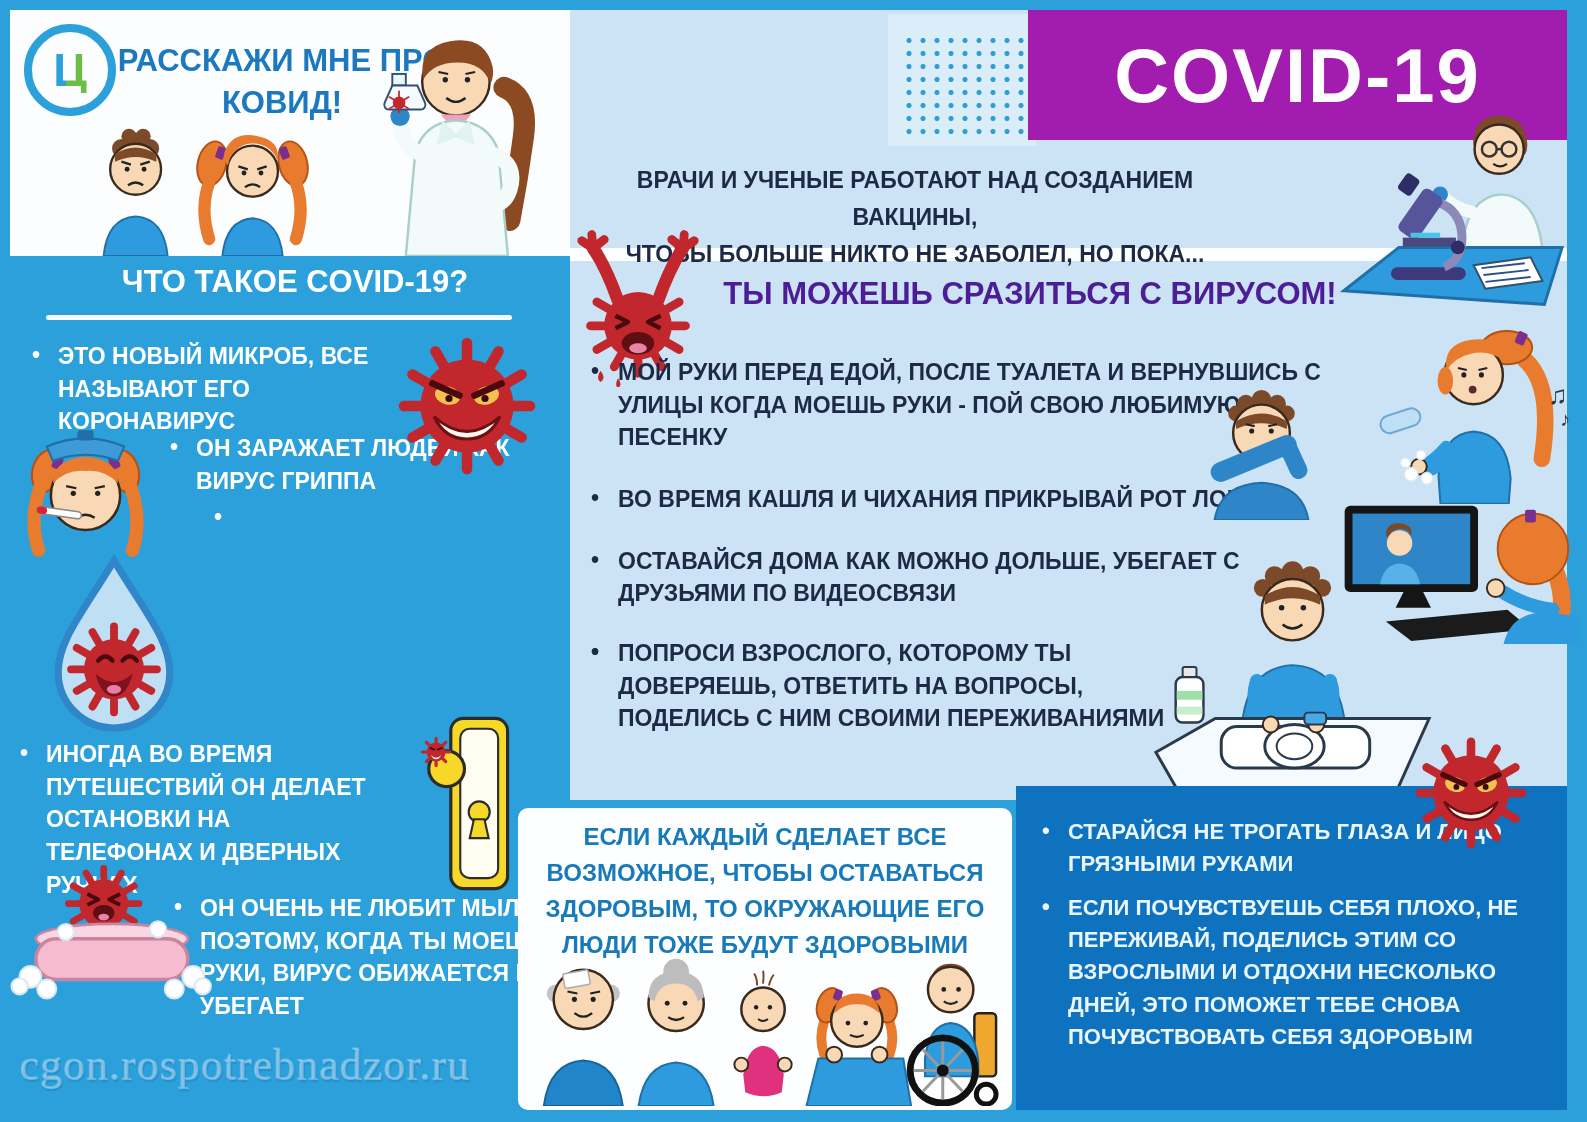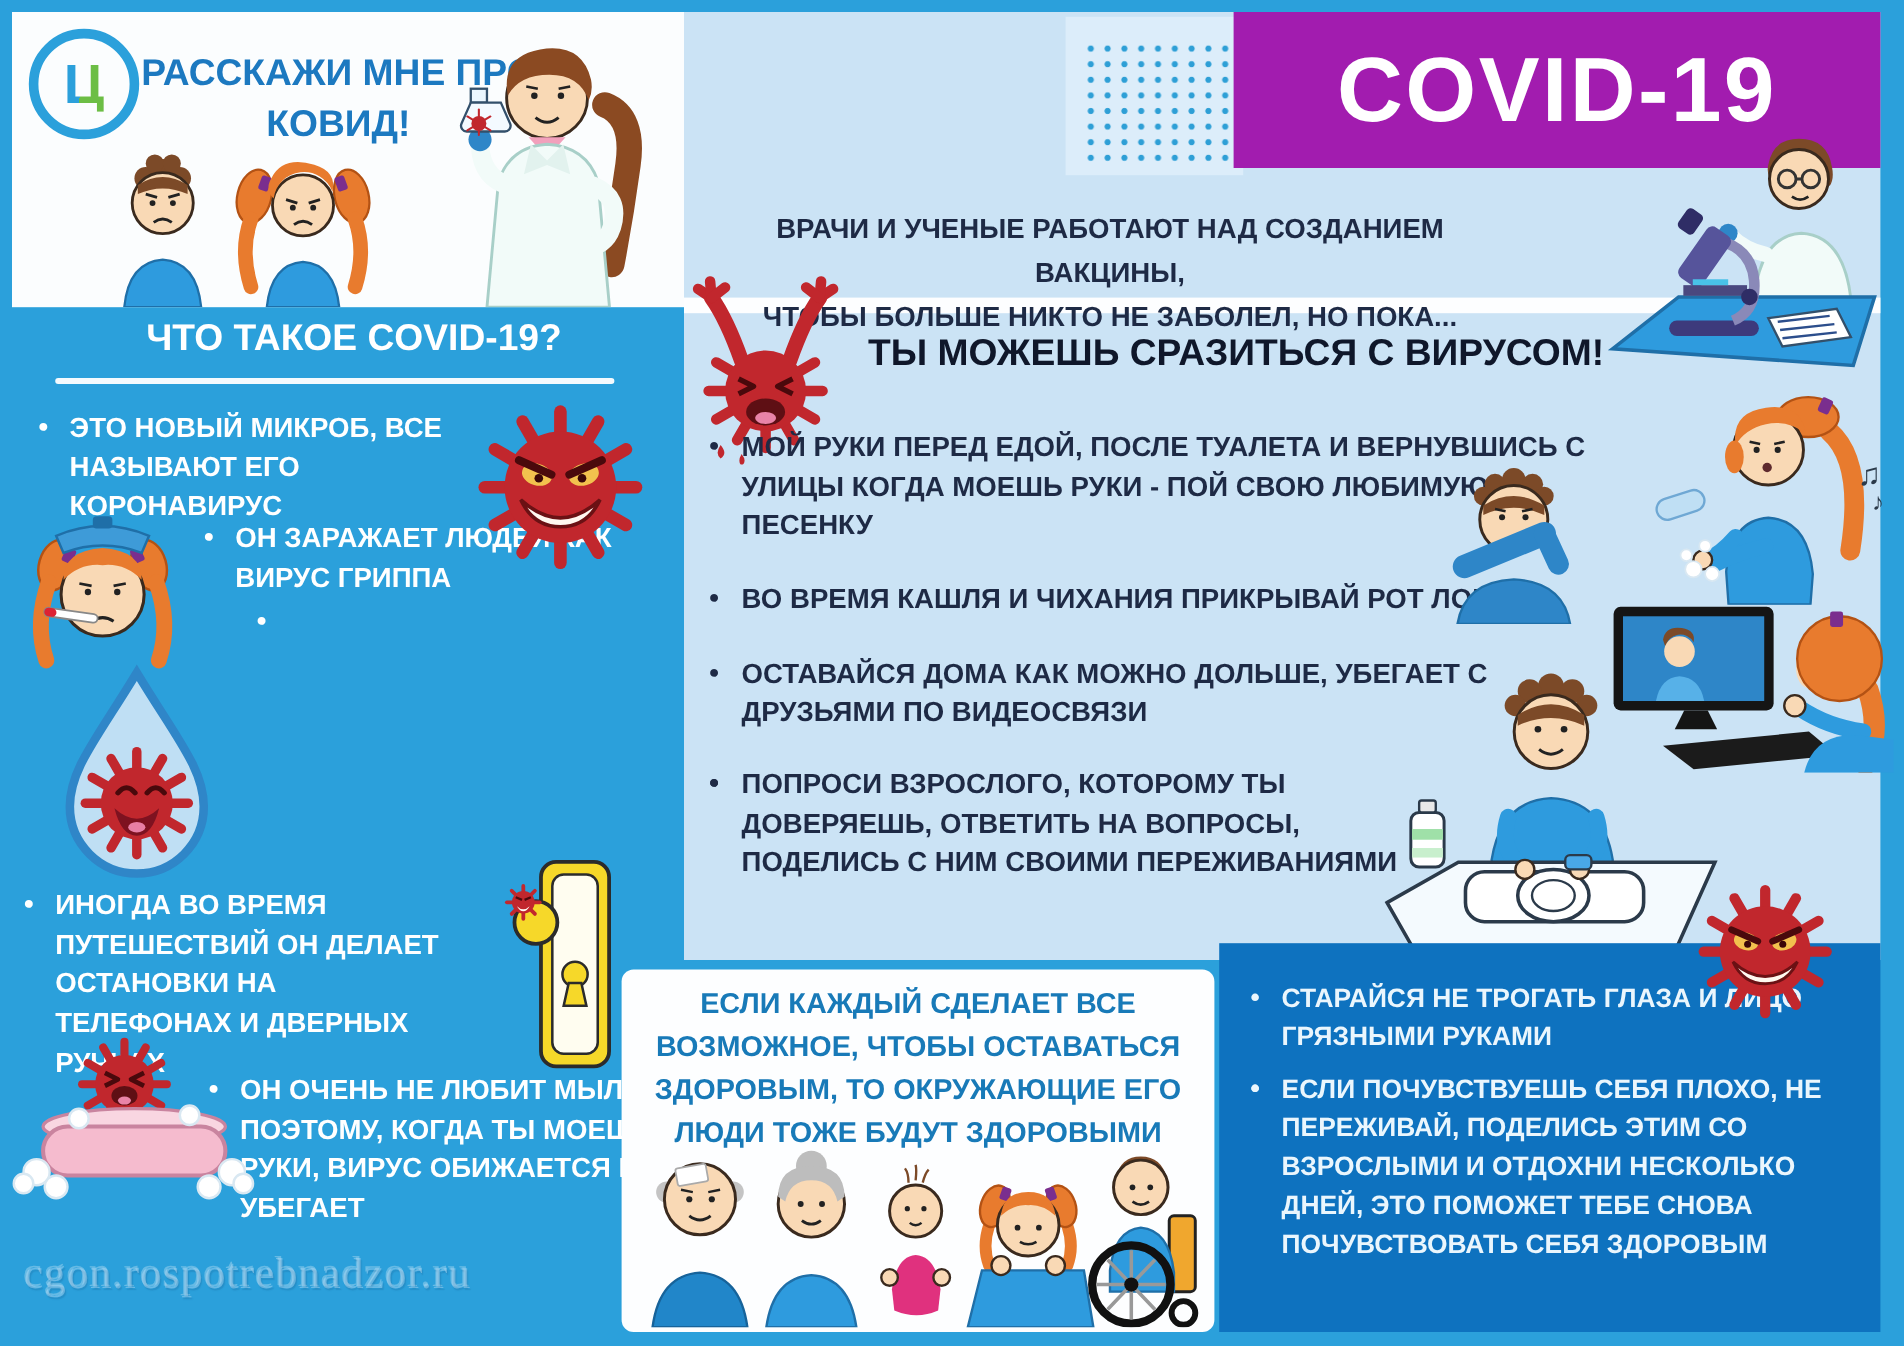--- a/index.html
+++ b/index.html
@@ -20,25 +20,25 @@
   
   .light-panel{left:570px;top:10px;width:997px;height:790px;background:#CBE3F5;}
   .dots-patch{left:888px;top:14px;width:148px;height:132px;background:#DCEDFA;}
   .dots-patch::after{content:"";position:absolute;left:14px;top:20px;right:10px;bottom:8px;
         background-image:radial-gradient(circle,#2E9FD6 2.2px,transparent 2.9px);
         background-size:14px 13px;}
   .covid-banner{left:1028px;top:10px;width:539px;height:130px;background:#a21caf;
         display:flex;align-items:center;justify-content:center;}
   .banner-title{color:#FFFFFF;font-size:76px;letter-spacing:2px;}
   .intro{left:585px;top:162px;width:660px;text-align:center;color:#1E2A45;
-        font-size:23px;line-height:1.6;margin:10px;position:absolute;}
+        font-size:23px;line-height:1.6;margin:0;position:absolute;}
   .intro span{display:block;}
   .white-strip{left:570px;top:248px;width:997px;height:13px;background:#FDFEFF;}
   .fight-heading{left:720px;top:276px;width:620px;margin:0;text-align:center;
-        font-size:31px;color:#0f172a;position:absolute;}
+        font-size:31px;color:#4c1d95;position:absolute;}
 
   
   .bullet{position:absolute;padding-left:28px;}
   .bullet .dot{position:absolute;left:2px;top:-1px;}
   .mid-list{left:588px;top:356px;width:760px;margin:0;padding:0;list-style:none;position:absolute;}
   .mid-list li{position:relative;padding-left:30px;color:#1E2A45;font-size:23px;line-height:1.42;}
   .mid-list li .dot{position:absolute;left:3px;top:-1px;}
   .mid-list li:nth-child(1){margin-bottom:29px;}
   .mid-list li:nth-child(2){margin-bottom:29px;}
   .mid-list li:nth-child(3){margin-bottom:27px;}
@@ -59,21 +59,21 @@
 
   
   .rules-box{left:1016px;top:786px;width:551px;height:324px;background:#0E72BF;box-sizing:border-box;
         padding:30px 26px 0 24px;}
   .rules-box ul{margin:0;padding:0;list-style:none;}
   .rules-box li{position:relative;padding-left:28px;color:#EAF6FD;font-size:22px;line-height:1.47;
         margin-bottom:11px;}
   .rules-box li .dot{position:absolute;left:2px;top:-1px;}
 
   .watermark{left:20px;top:1040px;font-family:"Liberation Serif",serif;font-weight:400;
-        font-size:36px;letter-spacing:1px;color:rgba(190,225,248,0.42);
+        font-size:44px;letter-spacing:1px;color:rgba(190,225,248,0.42);
         text-shadow:1px 2px 1px rgba(20,80,130,0.22), -1px -1px 0 rgba(255,255,255,0.28);}
   .note{position:absolute;color:#2B3A4A;font-weight:700;}
 </style>
 </head>
 <body>
 
 <div class="poster">
 
   <div class="abs light-panel"></div>
   <div class="abs dots-patch"></div>

